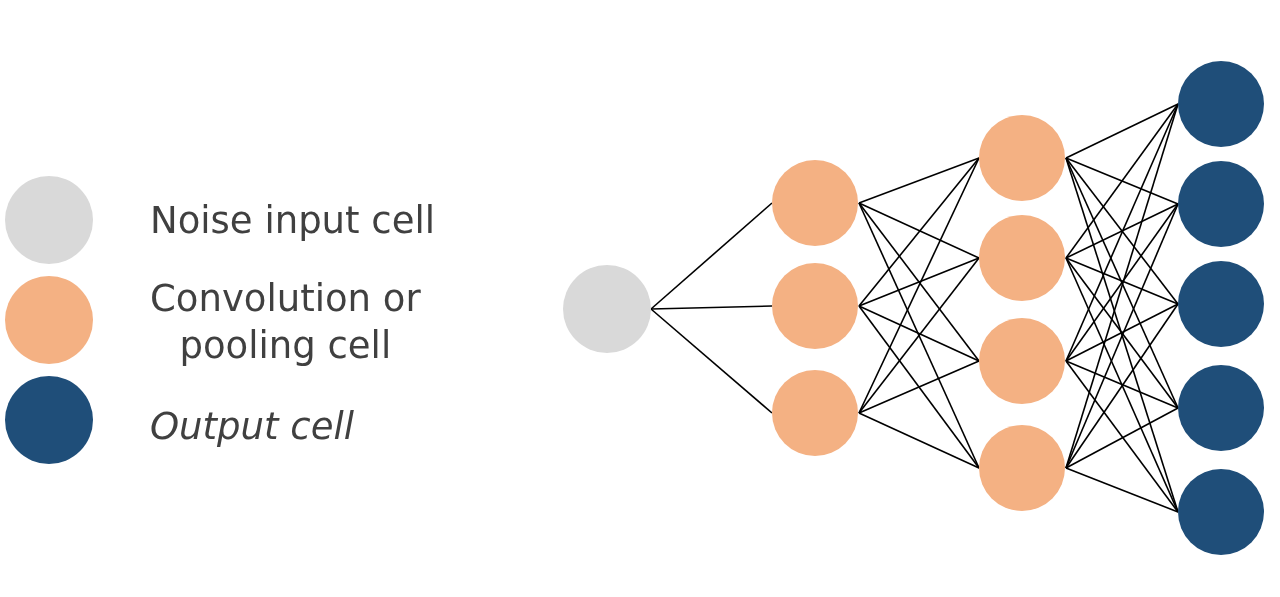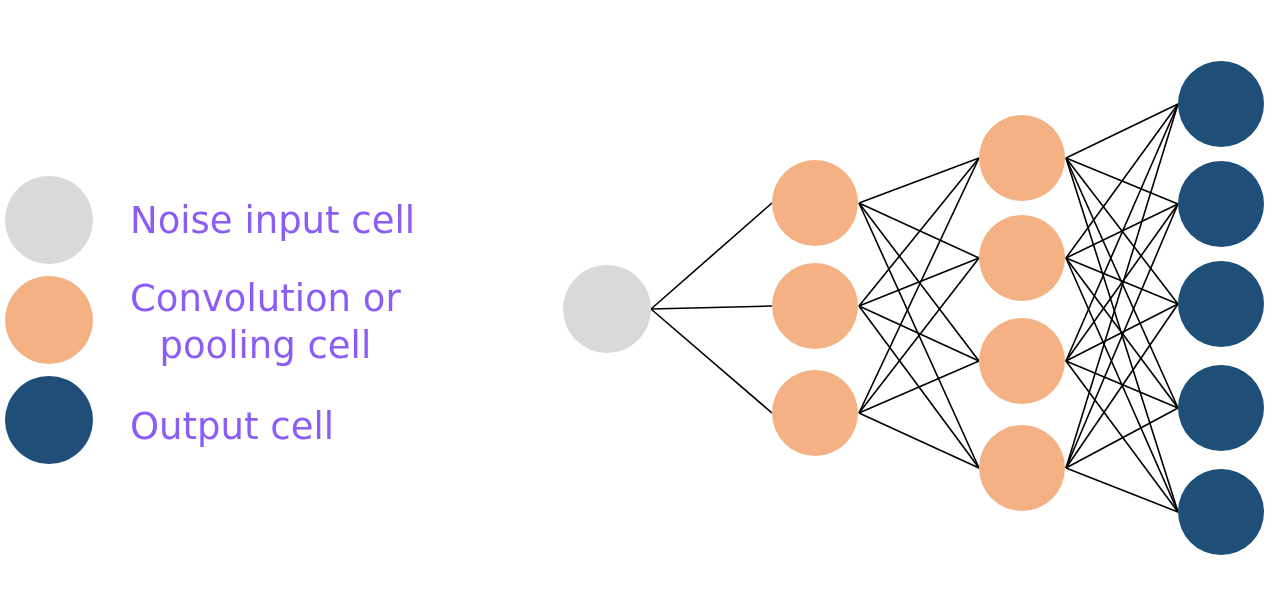--- a/index.html
+++ b/index.html
@@ -1,33 +1,33 @@
 <!DOCTYPE html>
 <html><head>
 <meta charset="utf-8">
 <style>
   html, body { margin:0; padding:0; background:#ffffff; }
   body { width:1280px; height:597px; position:relative; overflow:hidden; font-family:"DejaVu Sans", sans-serif; }
   .legend-circle { position:absolute; width:88px; height:88px; border-radius:50%; }
-  .legend-label { position:absolute; font-size:37px; color:#8b5cf6; line-height:47px; white-space:pre-line; }
+  .legend-label { position:absolute; font-size:37px; color:#404040; line-height:47px; white-space:pre-line;margin-left:20px; }
   svg.net { position:absolute; left:0; top:0; }
 </style>
 </head>
 <body>
 
 <div>
   <div class="legend-circle" style="left:5px; top:176px; background:#d9d9d9;"></div>
   <div class="legend-label" style="left:130px; top:197px;">Noise input cell</div>
 
   <div class="legend-circle" style="left:5px; top:276px; background:#f4b183;"></div>
   <div class="legend-label" style="left:130px; top:275px;text-align:center;">Convolution or
 pooling cell</div>
 
   <div class="legend-circle" style="left:5px; top:376px; background:#1f4e79;"></div>
-  <div class="legend-label" style="left:130px; top:403px;">Output cell</div>
+  <div class="legend-label" style="left:130px; top:403px;font-style:italic;">Output cell</div>
 </div>
 
 <svg class="net" width="1280" height="597">
   <g id="edges" stroke="#000" stroke-width="1.6" fill="none">
       <line x1="651" y1="309" x2="772" y2="203"></line>
       <line x1="651" y1="309" x2="772" y2="306"></line>
       <line x1="651" y1="309" x2="772" y2="413"></line>
       <line x1="859" y1="203" x2="979" y2="158"></line>
       <line x1="859" y1="203" x2="979" y2="258"></line>
       <line x1="859" y1="203" x2="979" y2="361"></line>

